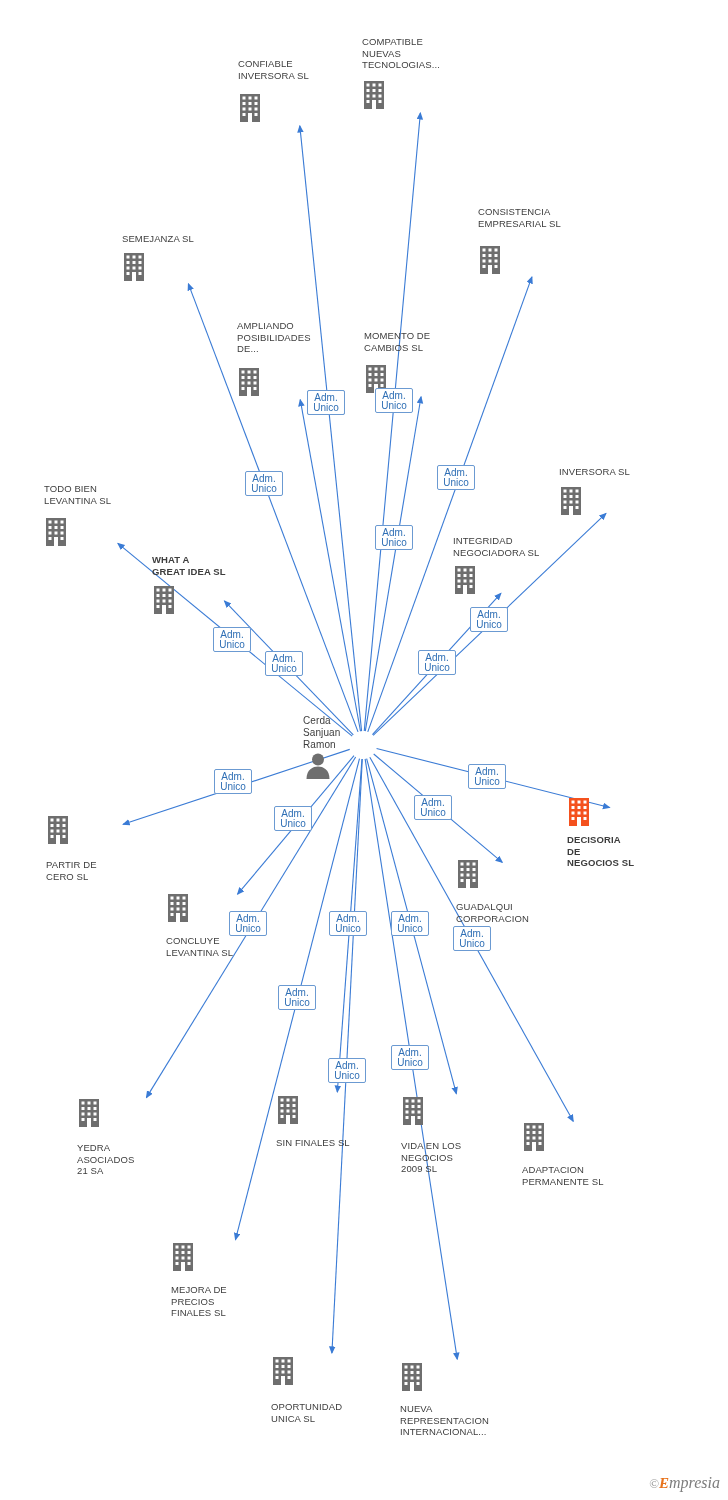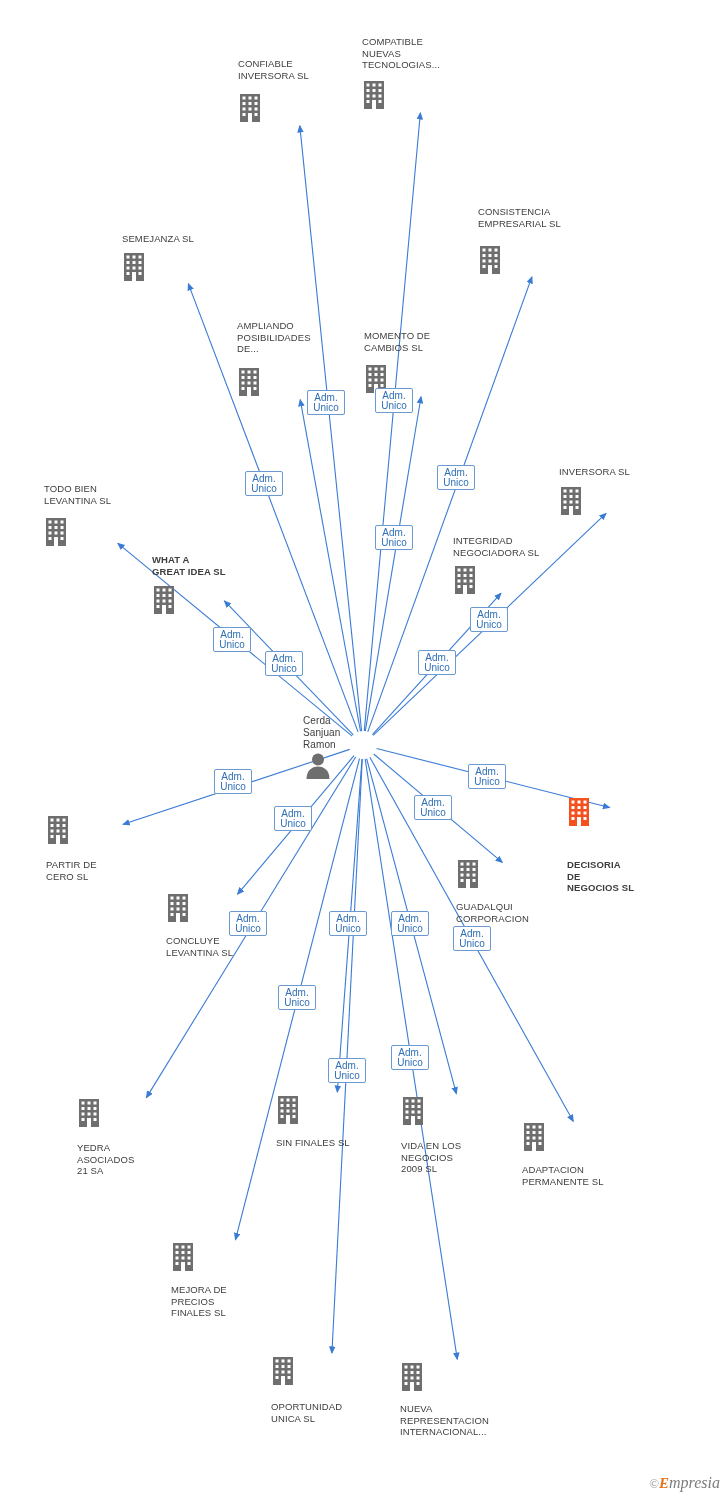--- a/index.html
+++ b/index.html
@@ -386,21 +386,21 @@
               <rect x="10.5" y="9" width="3" height="3"></rect>
               <rect x="16.5" y="9" width="3" height="3"></rect>
               <rect x="4.5" y="14.5" width="3" height="3"></rect>
               <rect x="10.5" y="14.5" width="3" height="3"></rect>
               <rect x="16.5" y="14.5" width="3" height="3"></rect>
               <rect x="4.5" y="20" width="3" height="3"></rect>
               <rect x="16.5" y="20" width="3" height="3"></rect>
               <rect x="10" y="20" width="4" height="9"></rect>
             </g>
           </svg></span>
-        <span class="label" style="margin-top:29px">DECISORIA<br>DE<br>NEGOCIOS SL</span>
+        <span class="label" style="margin-top:4px">DECISORIA<br>DE<br>NEGOCIOS SL</span>
       </div>
       <div class="node company" style="left: 137px; top: 1098px;">
         <span class="glyph"><svg class="bld" width="24" height="30" viewBox="0 0 24 30">
             <rect x="2" y="1" width="20" height="28" fill="#6e6e6e"></rect>
             <g fill="#ffffff">
               <rect x="4.5" y="3.5" width="3" height="3"></rect>
               <rect x="10.5" y="3.5" width="3" height="3"></rect>
               <rect x="16.5" y="3.5" width="3" height="3"></rect>
               <rect x="4.5" y="9" width="3" height="3"></rect>
               <rect x="10.5" y="9" width="3" height="3"></rect>

